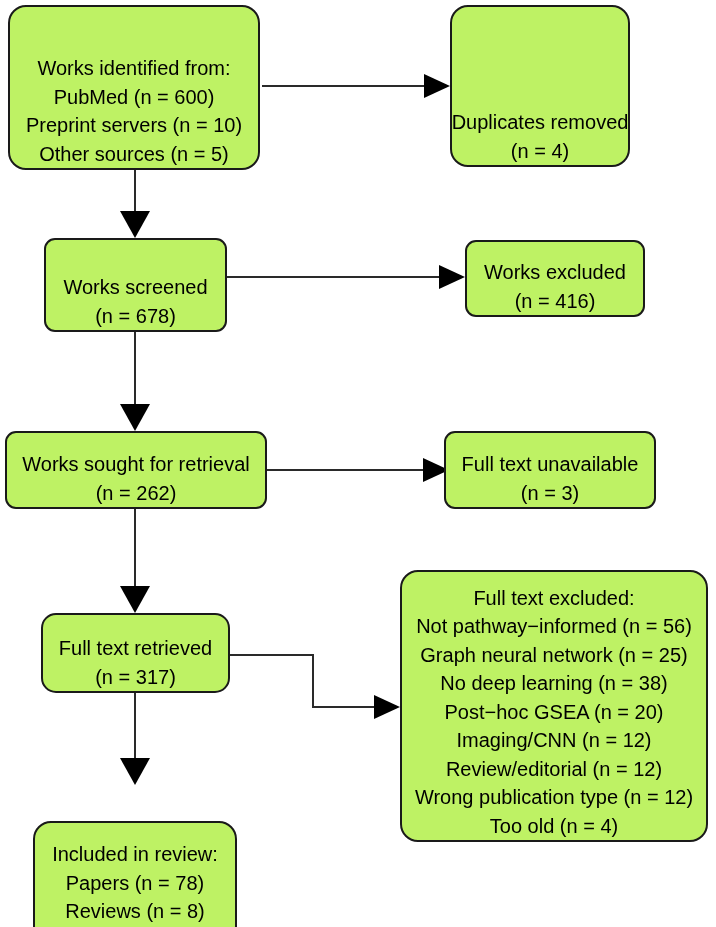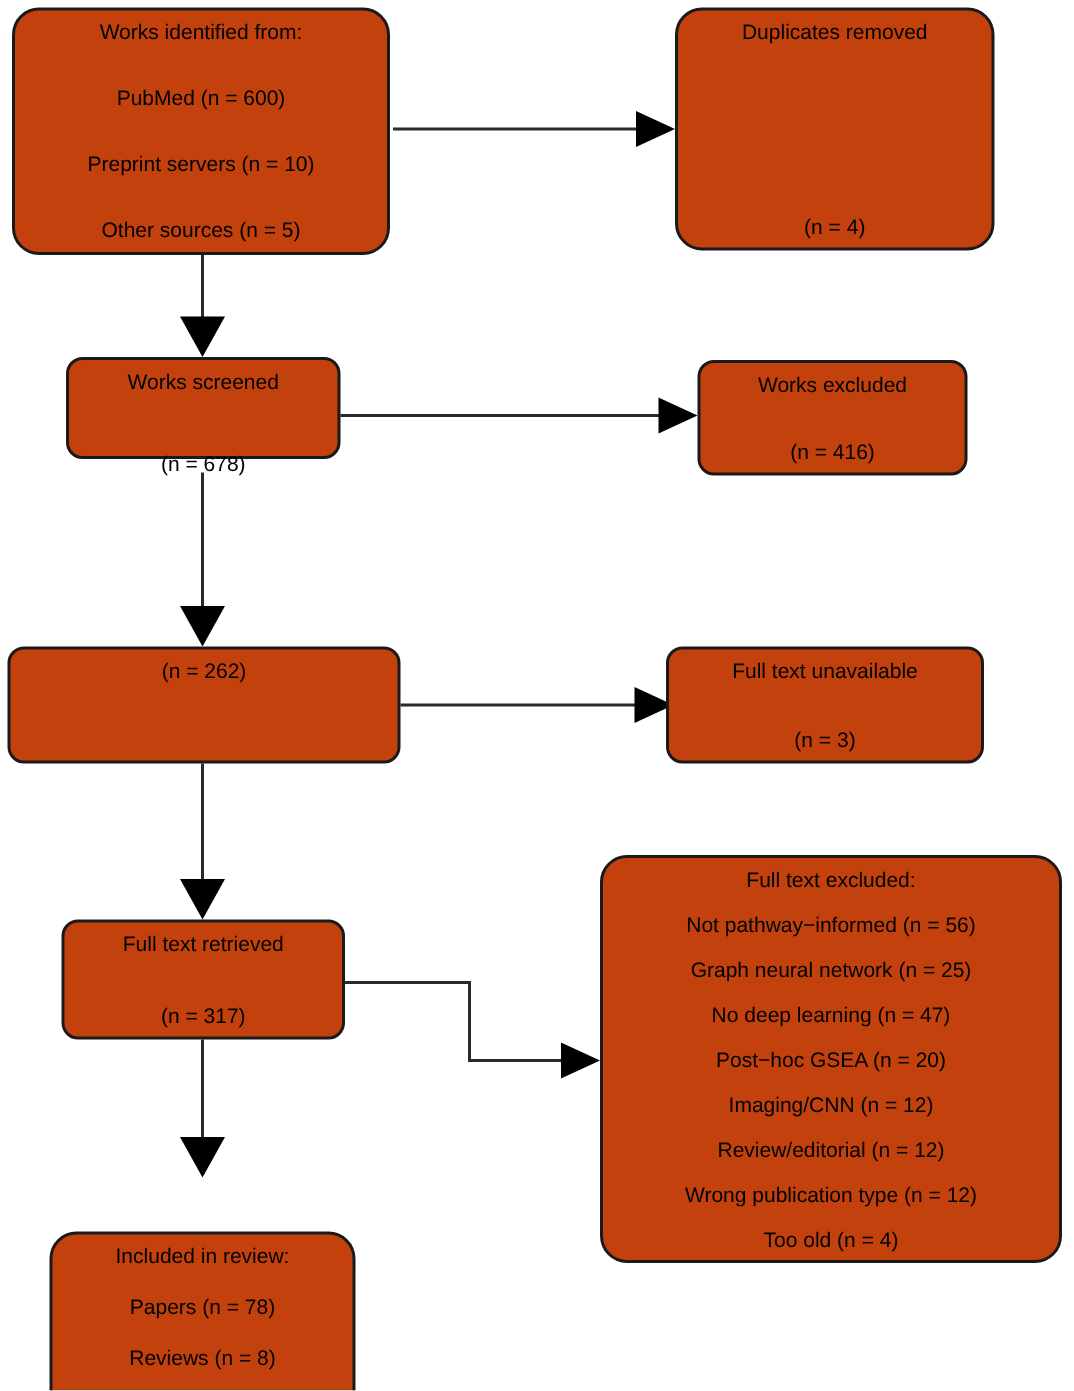--- a/index.html
+++ b/index.html
@@ -16,40 +16,40 @@
     position: absolute;
     left: 0; top: 0;
     width: 716px; height: 927px;
     pointer-events: none;
   }
   .box {
     position: absolute;
     box-sizing: border-box;
     border: 2px solid #1a1a1a;
     border-radius: 11px;
-    background: #c2410c;
+    background: #bef264;
     display: flex;
     flex-direction: column;
-    justify-content: space-between;
+    justify-content: flex-end;
     align-items: center;
     text-align: center;
-    font-size: 14px;
+    font-size: 20px;
     line-height: 28.5px;
   }
   .box.big-radius { border-radius: 18px; }
   .box .line { white-space: nowrap; }
 
   
   #box-identified        { left: 8px;   top: 5px;   width: 252px; height: 165px; }
-  #box-duplicates        { left: 450px; top: 5px;   width: 213px; height: 162px; }
-  #box-screened          { left: 44px;  top: 238px; width: 183px; height: 68px; gap: 26px;  }
+  #box-duplicates        { left: 450px; top: 5px;   width: 180px; height: 162px; }
+  #box-screened          { left: 44px;  top: 238px; width: 183px; height: 94px;  }
   #box-works-excluded    { left: 465px; top: 240px; width: 180px; height: 77px;  }
   #box-sought            { left: 5px;   top: 431px; width: 262px; height: 78px;  }
   #box-unavailable       { left: 444px; top: 431px; width: 212px; height: 78px;  }
-  #box-retrieved         { left: 41px;  top: 613px; width: 189px; height: 80px;  }
+  #box-retrieved         { left: 41px;  top: 613px; width: 189px; height: 80px; border-radius: 15px;  }
   #box-fulltext-excluded { left: 400px; top: 570px; width: 308px; height: 272px; }
   #box-included          { left: 33px;  top: 785px; width: 204px; height: 135px; margin-top: 36px; }
 </style>
 </head>
 <body>
 
 <div class="canvas">
 
   <svg class="flow-svg" viewBox="0 0 716 927" xmlns="http://www.w3.org/2000/svg">
     <g stroke="#2a2a2a" stroke-width="2" fill="none">
@@ -98,38 +98,39 @@
     <div class="line">Works screened</div>
     <div class="line">(n = 678)</div>
   </div>
 
   <div class="box" id="box-works-excluded">
     <div class="line">Works excluded</div>
     <div class="line">(n = 416)</div>
   </div>
 
   <div class="box" id="box-sought">
+    <div class="line">Works sought for retrieval</div>
     <div class="line">(n = 262)</div>
   </div>
 
   <div class="box" id="box-unavailable">
     <div class="line">Full text unavailable</div>
     <div class="line">(n = 3)</div>
   </div>
 
   <div class="box" id="box-retrieved">
     <div class="line">Full text retrieved</div>
     <div class="line">(n = 317)</div>
   </div>
 
   <div class="box big-radius" id="box-fulltext-excluded">
     <div class="line">Full text excluded:</div>
     <div class="line">Not pathway−informed (n = 56)</div>
     <div class="line">Graph neural network (n = 25)</div>
-    <div class="line">No deep learning (n = 47)</div>
+    <div class="line">No deep learning (n = 38)</div>
     <div class="line">Post−hoc GSEA (n = 20)</div>
     <div class="line">Imaging/CNN (n = 12)</div>
     <div class="line">Review/editorial (n = 12)</div>
     <div class="line">Wrong publication type (n = 12)</div>
     <div class="line">Too old (n = 4)</div>
   </div>
 
   <div class="box big-radius" id="box-included">
     <div class="line">Included in review:</div>
     <div class="line">Papers (n = 78)</div>

